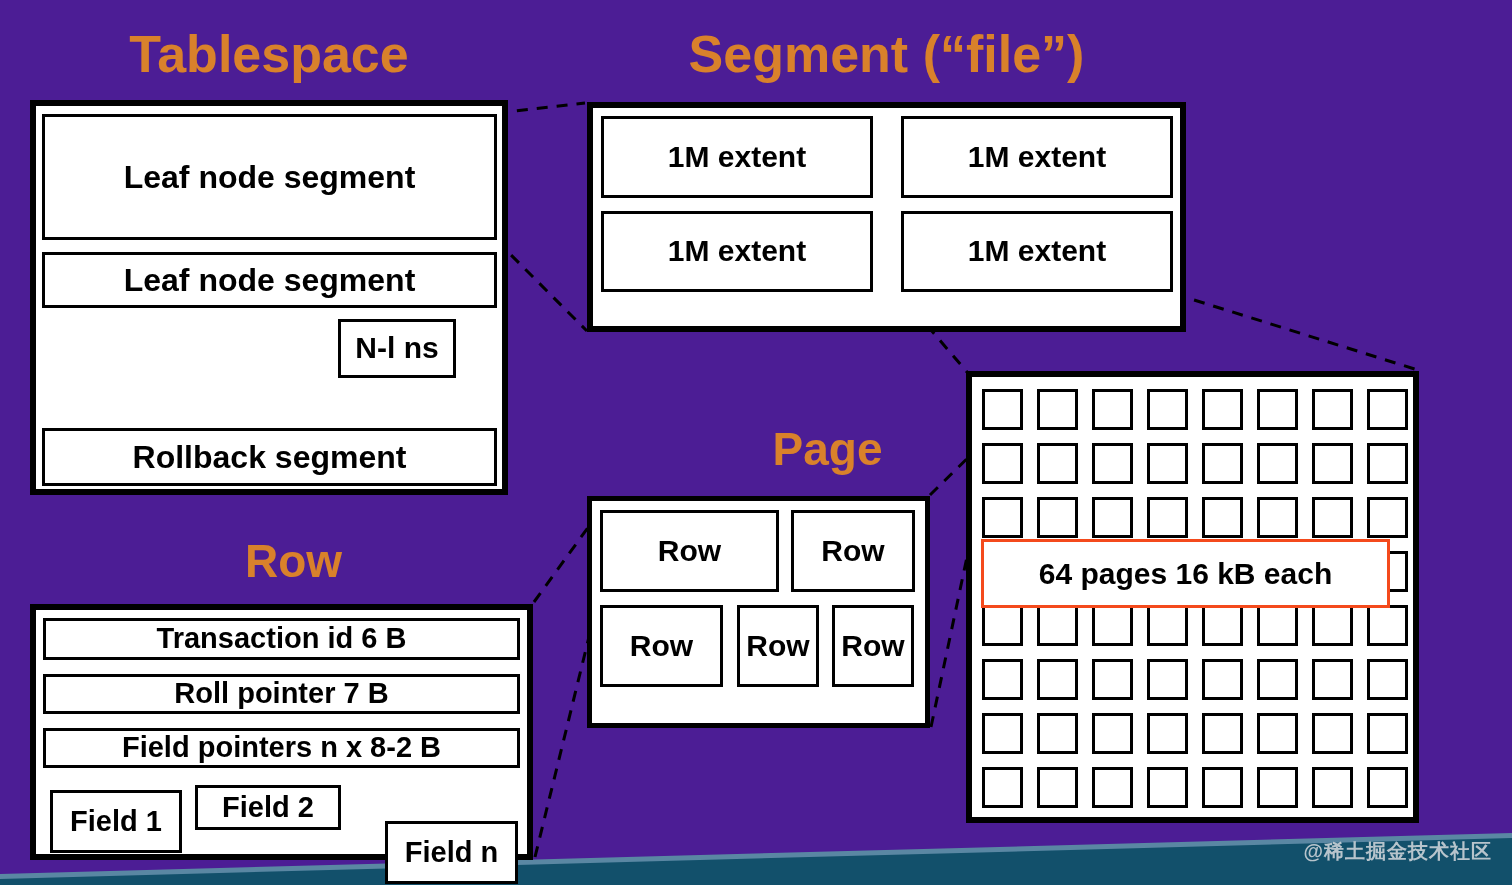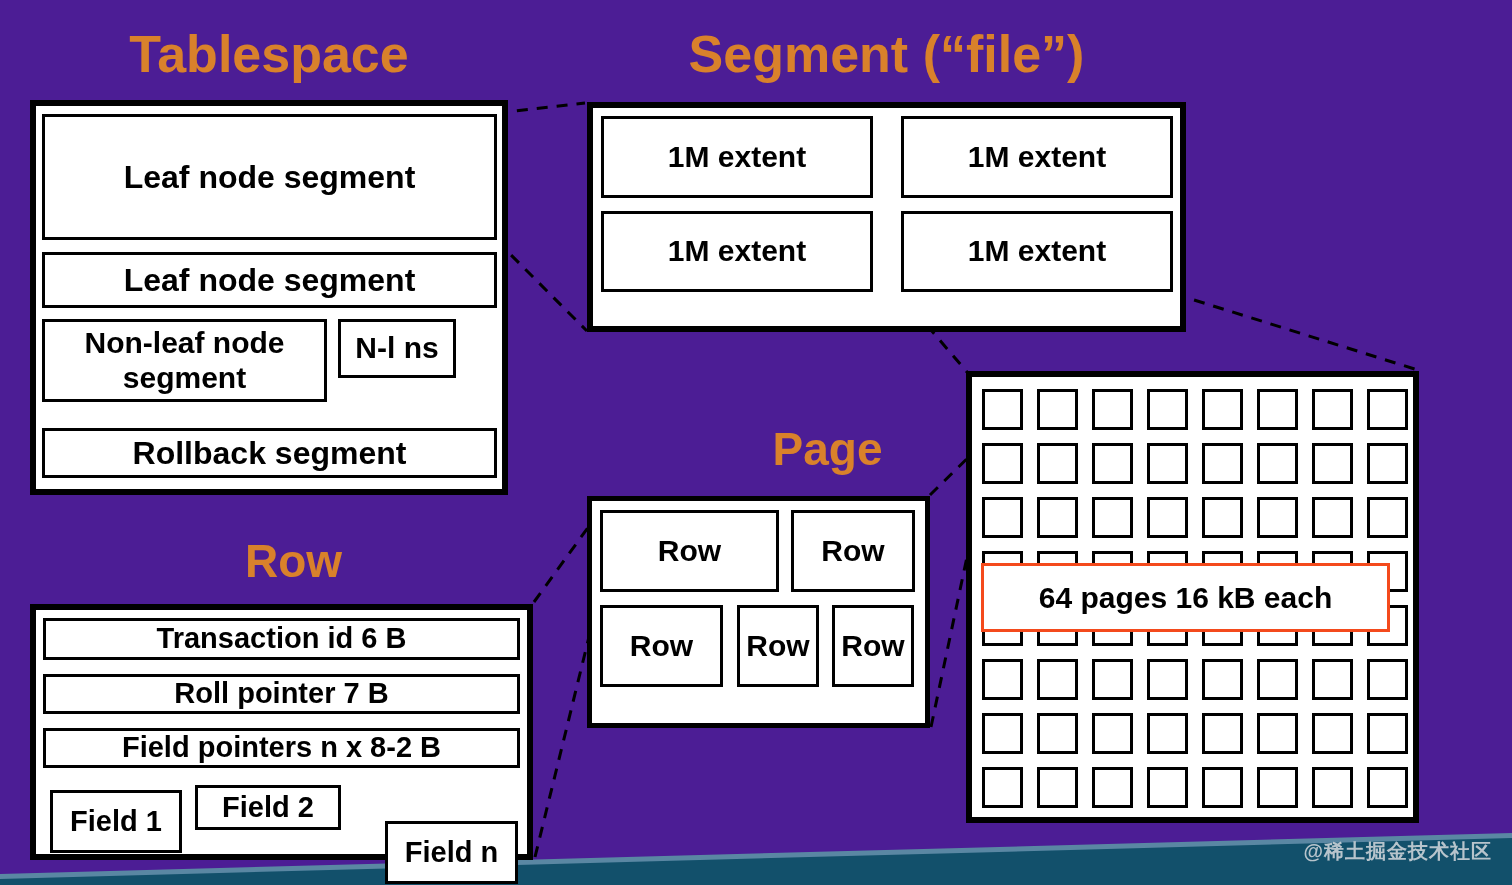--- a/index.html
+++ b/index.html
@@ -23,21 +23,21 @@
   .t-30{font-size:30px;}
   .t-32{font-size:32px;}
   .t-29{font-size:29px;}
   .extent-grid{
     position:absolute;left:982px;top:389px;width:426px;height:420px;z-index:2;
     display:grid;grid-template-columns:repeat(8,41px);grid-template-rows:repeat(8,41px);
     column-gap:14px;row-gap:13px;
   }
   .extent-grid .cell{border:3px solid #000;background:#ffffff;box-sizing:border-box;}
   .extent-label{
-    position:absolute;left:981px;top:563px;width:409px;height:69px;z-index:4;
+    position:absolute;left:981px;top:539px;width:409px;height:69px;z-index:4;
     background:#ffffff;border:3px solid #F44A1C;box-sizing:border-box;
     display:flex;align-items:center;justify-content:center;font-weight:bold;font-size:30px;
   }
   .watermark{
     position:absolute;right:20px;top:838px;z-index:6;font-size:20px;font-weight:bold;
     color:rgba(198,206,213,0.92);letter-spacing:1px;
   }
 </style>
 </head>
 <body>
@@ -60,23 +60,22 @@
   </svg>
 
   <div class="title big-title" style="left:30px;top:28px;width:478px;color:#D9812B;">Tablespace</div>
   <div class="title big-title" style="left:587px;top:28px;width:599px;color:#D9812B;">Segment (“file”)</div>
   <div class="title mid-title" style="left:640px;top:426px;width:375px;color:#D9812B;">Page</div>
   <div class="title mid-title" style="left:42px;top:538px;width:503px;color:#D9812B;">Row</div>
 
   <div class="box outer" style="left:30px;top:100px;width:478px;height:395px;"></div>
   <div class="box t-32" style="left:42px;top:114px;width:455px;height:126px;">Leaf node segment</div>
   <div class="box t-32" style="left:42px;top:252px;width:455px;height:56px;">Leaf node segment</div>
-  <div class="box t-30" style="left:42px;top:319px;width:285px;height:83px;padding:0 28px;">Non-leaf node segment</div>
   <div class="box t-30" style="left:338px;top:319px;width:118px;height:59px;">N-l ns</div>
-  <div class="box t-32" style="left:42px;top:428px;width:455px;height:50px;">Rollback segment</div>
+  <div class="box t-32" style="left:42px;top:428px;width:455px;height:58px;">Rollback segment</div>
 
   <div class="box outer" style="left:587px;top:102px;width:599px;height:230px;"></div>
   <div class="box t-30" style="left:601px;top:116px;width:272px;height:82px;">1M extent</div>
   <div class="box t-30" style="left:901px;top:116px;width:272px;height:82px;">1M extent</div>
   <div class="box t-30" style="left:601px;top:211px;width:272px;height:81px;">1M extent</div>
   <div class="box t-30" style="left:901px;top:211px;width:272px;height:81px;">1M extent</div>
 
   <div class="box outer" style="left:966px;top:371px;width:453px;height:452px;"></div>
   <div class="extent-grid">
       <div class="cell"></div>

